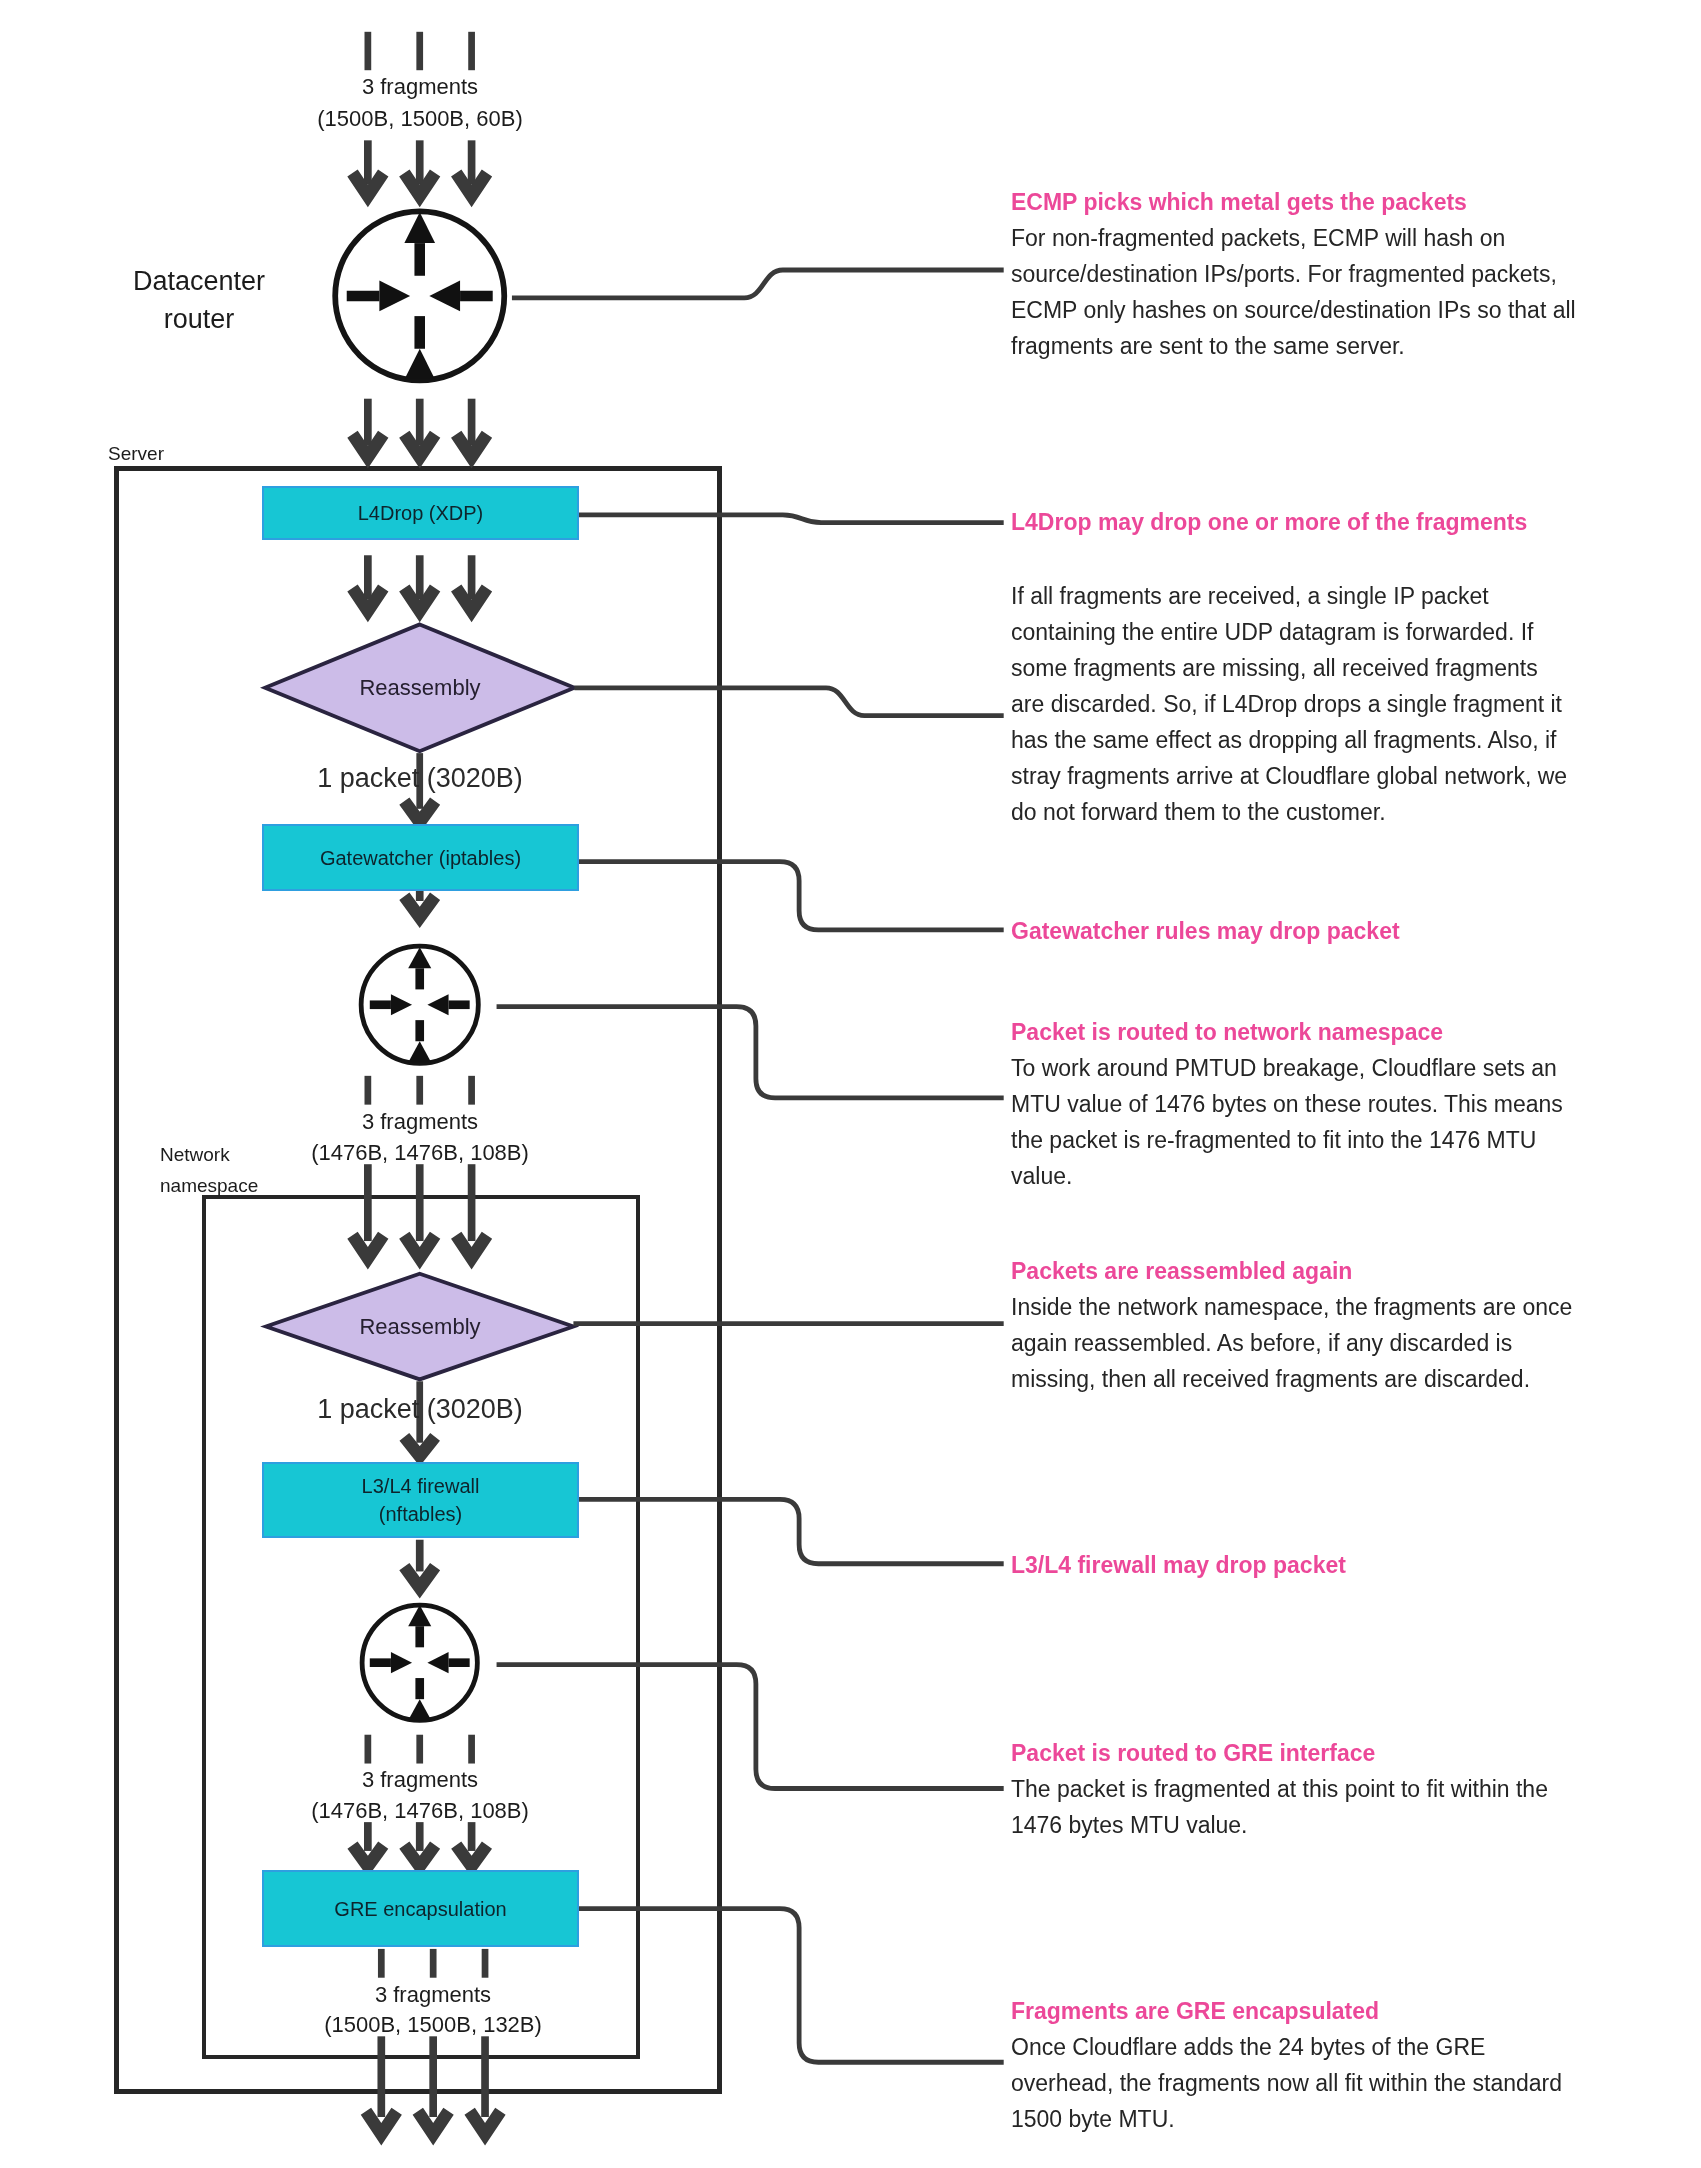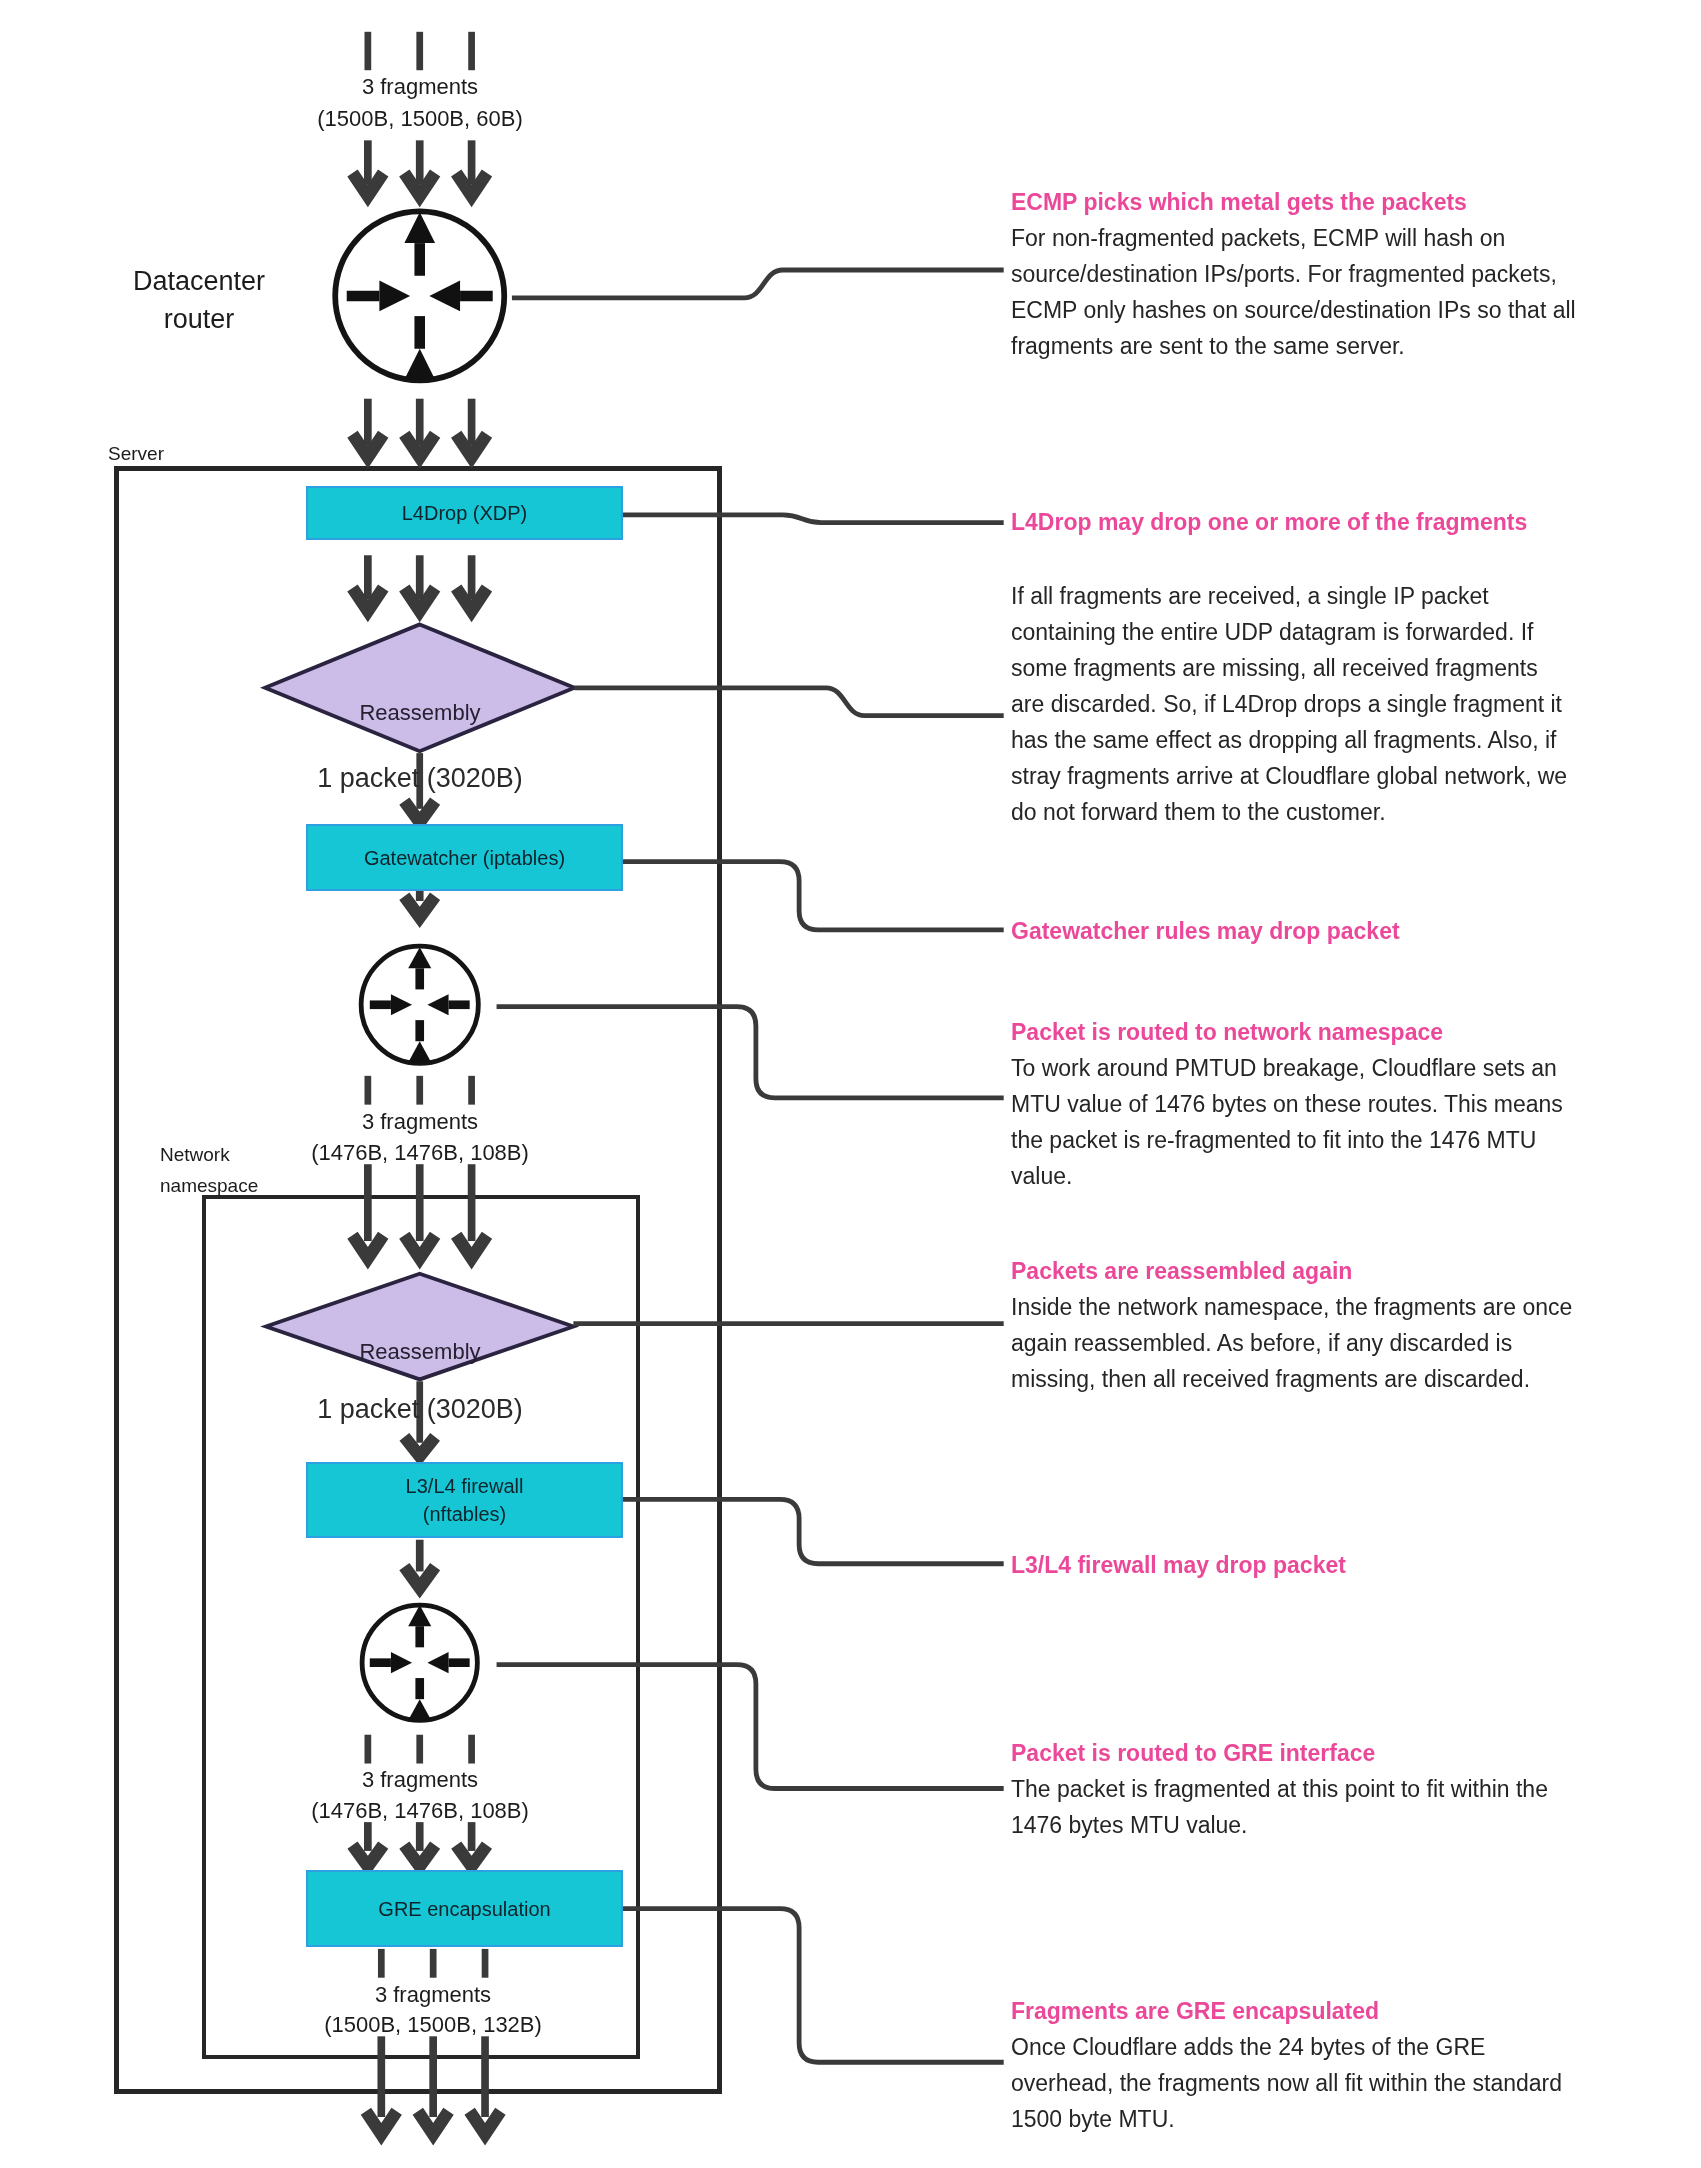--- a/index.html
+++ b/index.html
@@ -8,24 +8,24 @@
   .overlay{position:absolute;left:0;top:0;z-index:2;}
   .outline{position:absolute;box-sizing:border-box;background:transparent;z-index:1;}
   .server-box{left:114px;top:466px;width:608px;height:1628px;border:5.8px solid #262626;}
   .ns-box{left:202px;top:1195px;width:438px;height:864px;border:4.8px solid #262626;}
   .lbl{position:absolute;z-index:3;white-space:nowrap;}
   .ctr{transform:translate(-50%,-50%);text-align:center;}
   .flow-lbl{font-size:22px;color:#1c1c1c;}
   .pkt-lbl{font-size:27px;color:#2a2a2a;}
   .box{position:absolute;z-index:3;box-sizing:border-box;background:#17c6d4;border:2.9px solid #2e9fe0;
        display:flex;flex-direction:column;align-items:center;justify-content:center;
-       font-size:20px;color:#0e242c;text-align:center;line-height:28px;margin-left:44px;}
+       font-size:20px;color:#0e242c;text-align:center;line-height:28px;}
   .big-lbl{font-size:27px;line-height:38px;color:#1c1c1c;}
   .side-lbl{font-size:19px;color:#1c1c1c;}
-  .diamond-lbl{font-size:22px;color:#262030;margin-top:25px;}
+  .diamond-lbl{font-size:22px;color:#262030;}
   .ann{position:absolute;left:1011px;width:672px;z-index:3;font-size:23px;line-height:36px;color:#252525;}
   .ann-title{font-weight:bold;color:#ec4899;}
 </style>
 </head>
 <body>
 
 <div class="canvas">
 
   <div class="outline server-box"></div>
   <div class="outline ns-box"></div>

